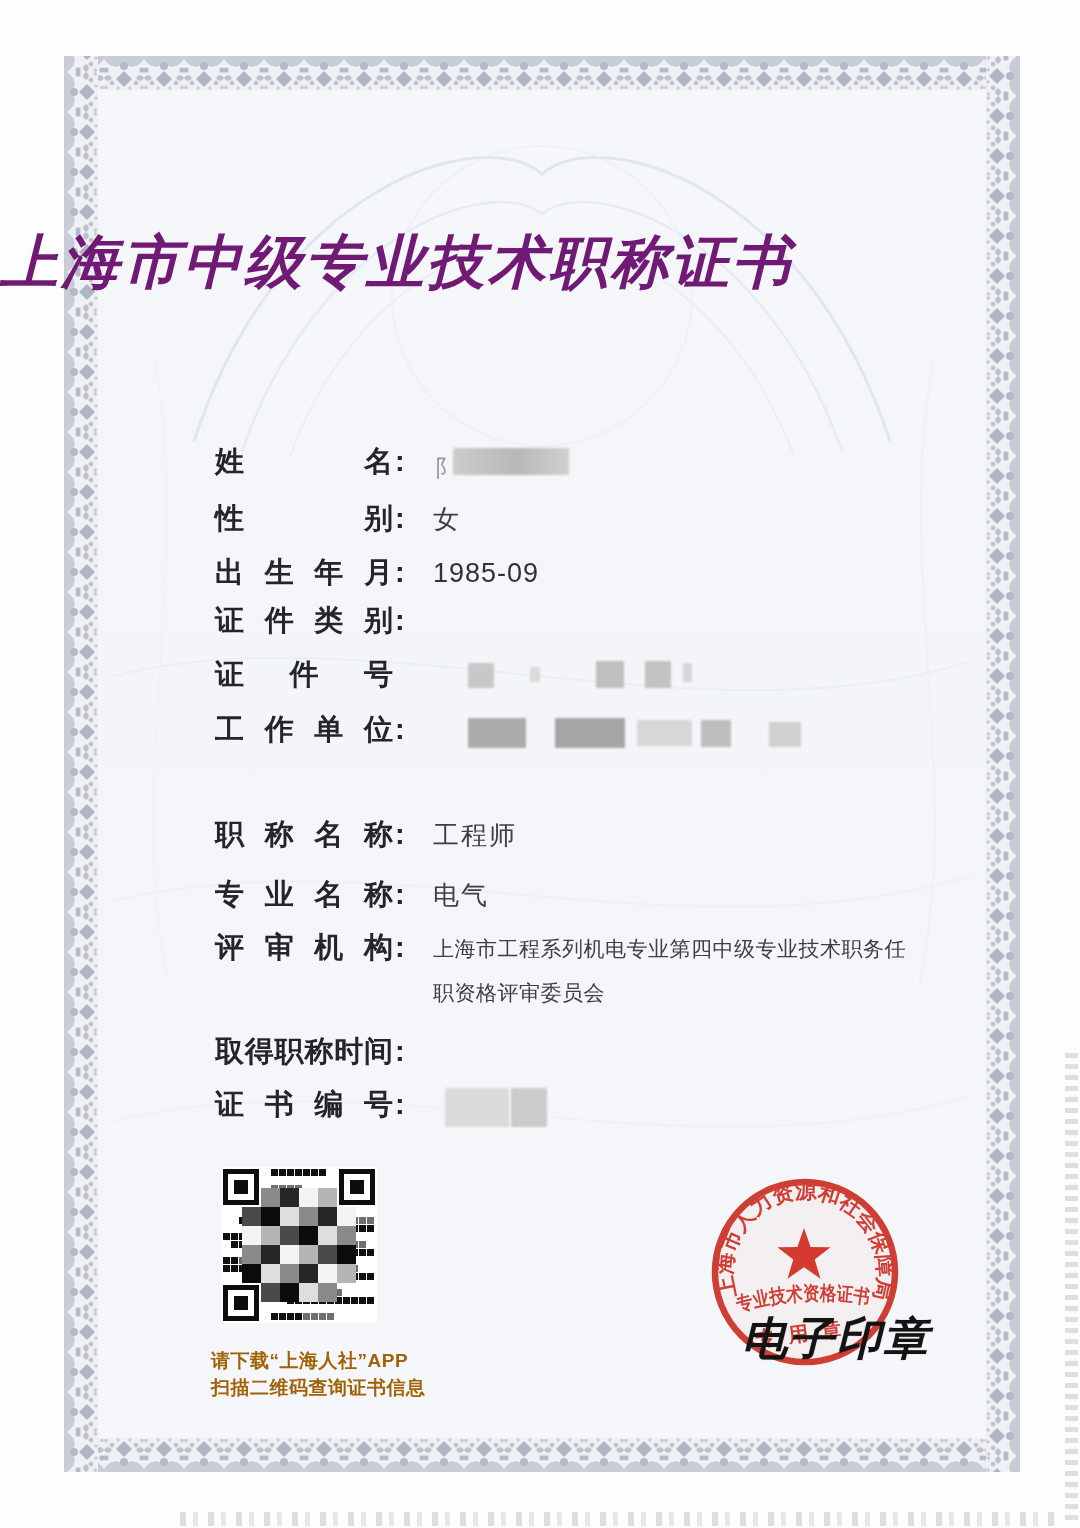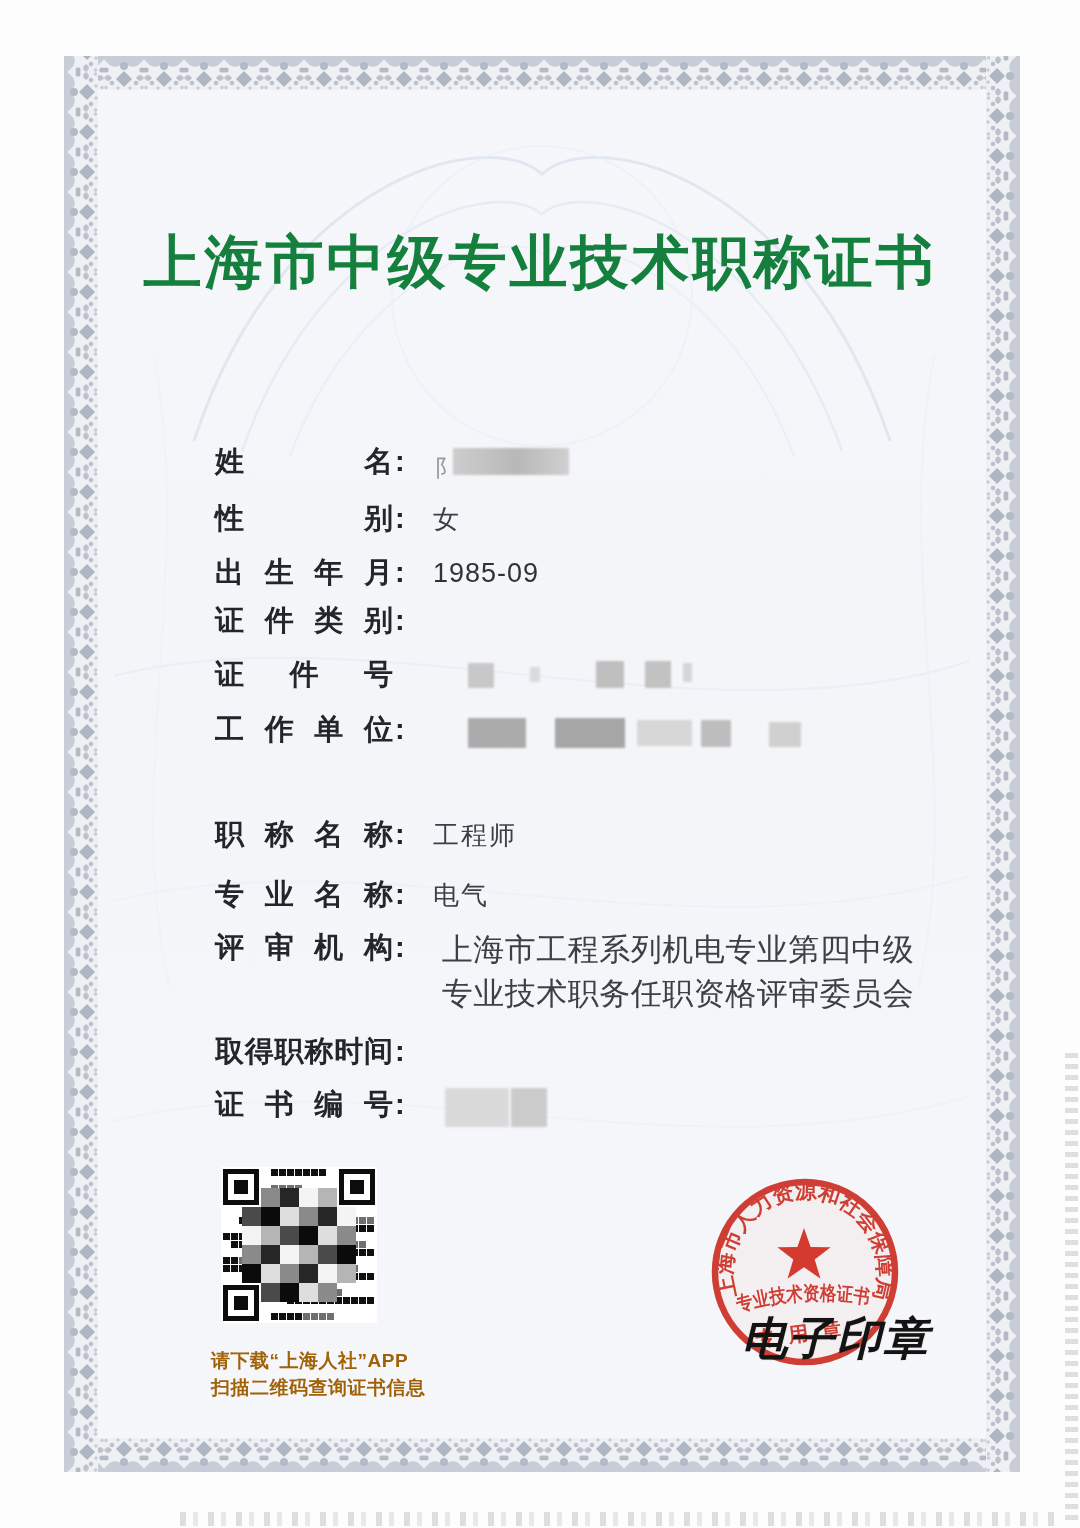--- a/index.html
+++ b/index.html
@@ -5,33 +5,33 @@
   html,body{margin:0;padding:0;}
   body{font-family:"Liberation Sans",sans-serif;background:#ffffff;}
   #page{position:relative;width:1080px;height:1528px;background:#fdfdfe;overflow:hidden;}
 
   
   .paper{position:absolute;left:64px;top:56px;width:956px;height:1416px;
          background:linear-gradient(180deg,#f6f7fa,#f3f5f8 45%,#f6f7fa);}
   .paper svg{position:absolute;left:0;top:0;}
 
   
-  .title{position:absolute;left:0;right:0;top:224px;margin:0;text-align:center;
-         font-size:58px;font-weight:700;color:#15803d;letter-spacing:3px;
-         font-family:"Liberation Sans",sans-serif;}
+  .title{position:absolute;left:0;right:0;top:224px;margin:0;text-align:left;
+         font-size:58px;font-weight:700;color:#701a75;letter-spacing:3px;
+         font-family:"Liberation Sans",sans-serif;font-style:italic;}
 
   
   .row{position:absolute;left:215px;display:flex;align-items:flex-start;}
   .row .label{width:178px;display:flex;justify-content:space-between;
               font-size:29px;font-weight:700;color:#22252a;line-height:40px;}
   .row .colon{width:16px;font-size:29px;font-weight:700;color:#22252a;line-height:40px;margin-left:2px;}
   .row .value{position:relative;margin-left:22px;min-width:490px;height:46px;
               font-size:27px;color:#2f3237;line-height:42px;letter-spacing:1px;}
   .row .value.script{font-family:"DejaVu Serif",serif;font-size:26px;color:#3c4046;letter-spacing:2px;}
-  .row .value.multiline{width:486px;height:auto;line-height:44px;font-size:31px;letter-spacing:0.5px;text-align:center;}
+  .row .value.multiline{width:486px;height:auto;line-height:44px;font-size:21px;letter-spacing:0.5px;}
   .row .value .block{position:absolute;filter:blur(1.3px);border-radius:1px;}
   .row .value .fragment{position:absolute;left:2px;top:6px;font-family:"DejaVu Serif",serif;
               font-size:23px;color:#4a4d52;opacity:.55;letter-spacing:0;}
 
   
   #qr{position:absolute;left:221px;top:1167px;width:156px;height:156px;background:#fff;}
   .qr-caption{position:absolute;left:211px;top:1347px;font-size:19px;font-weight:700;
               color:#a16207;line-height:27px;letter-spacing:0.5px;}
 
   

